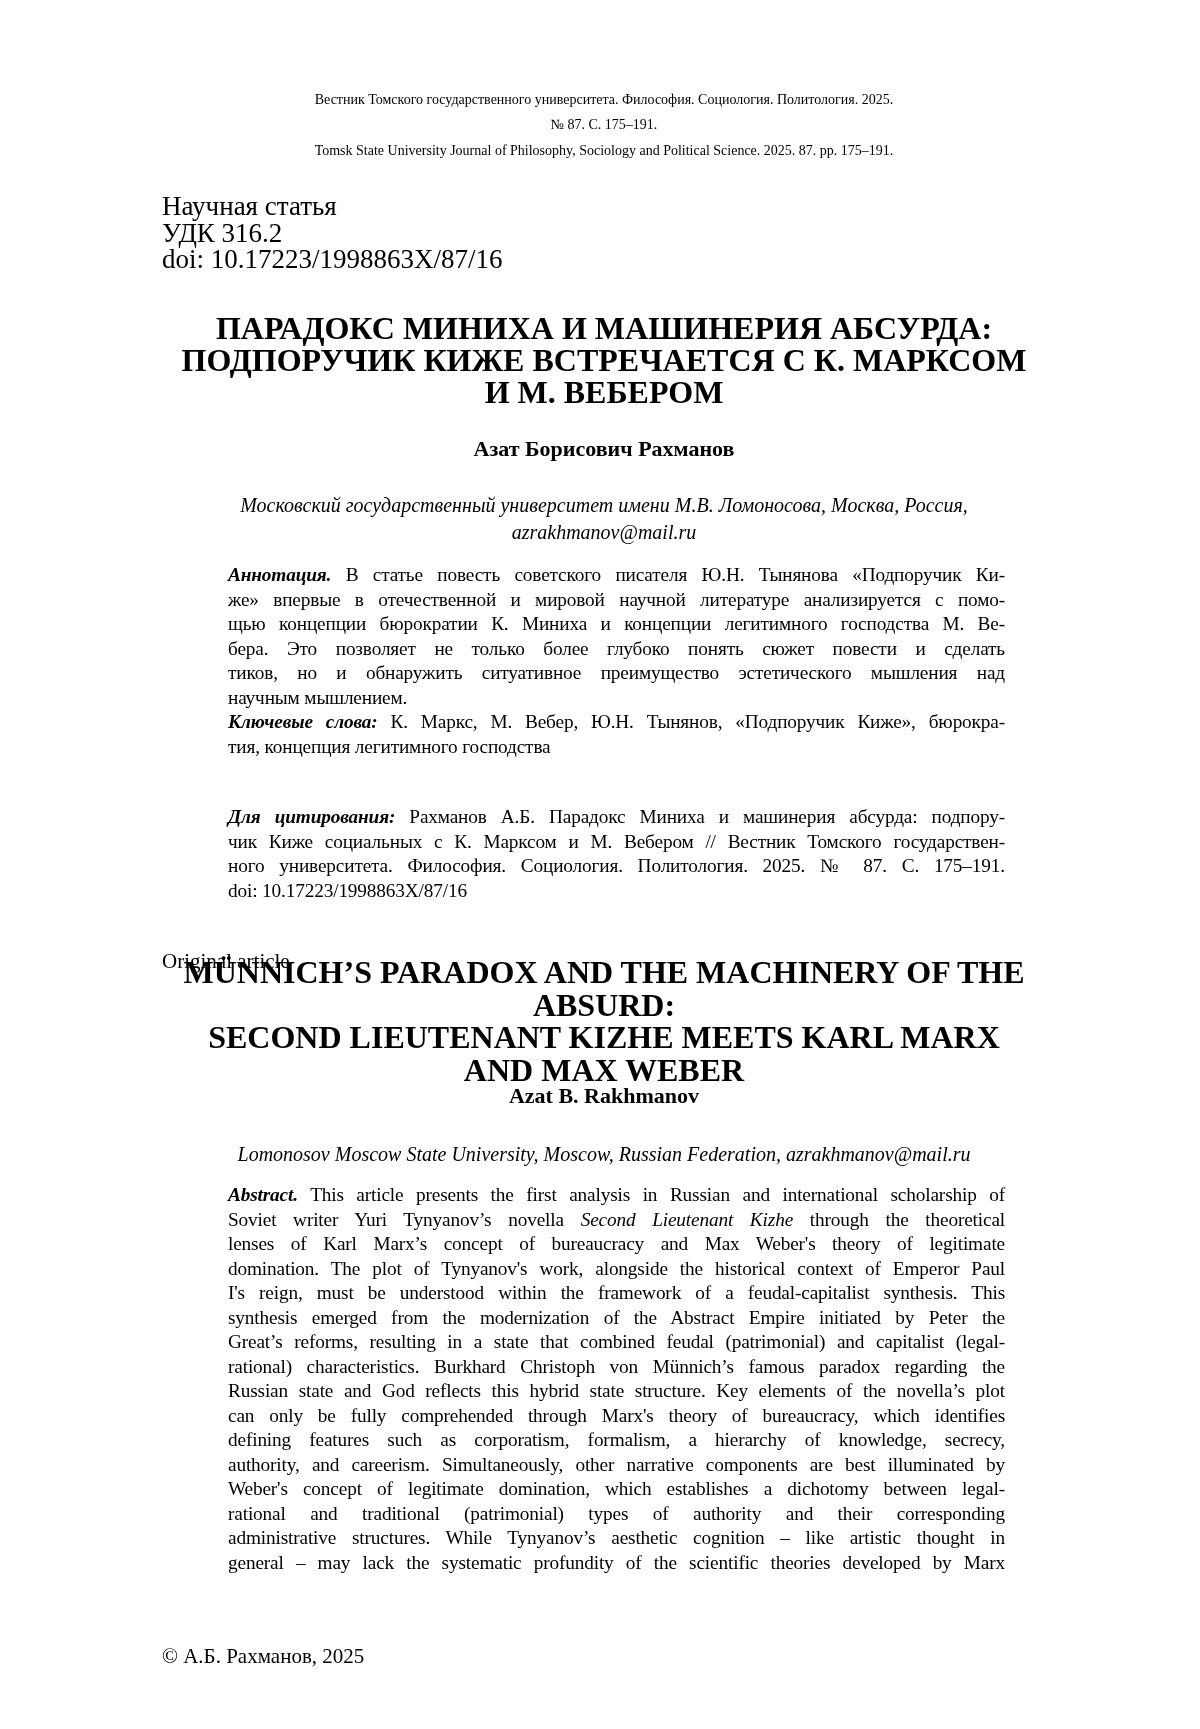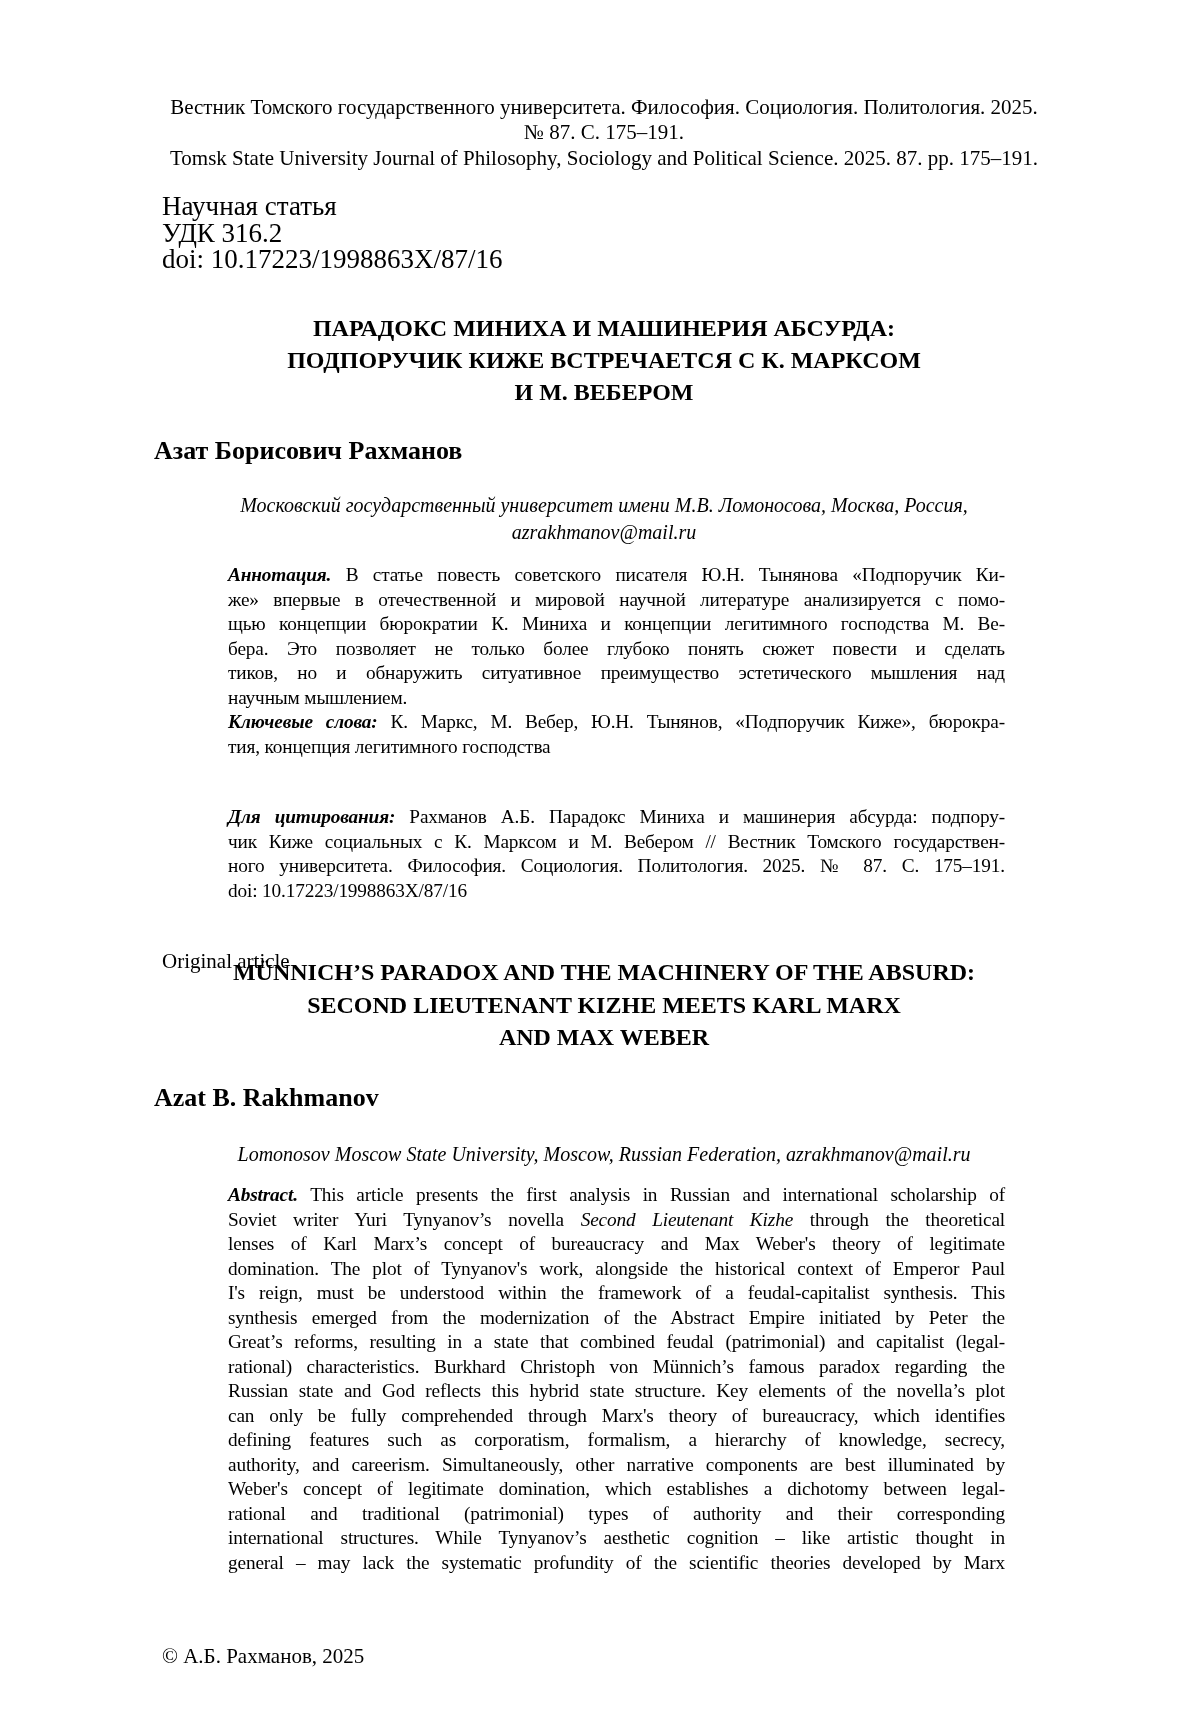--- a/index.html
+++ b/index.html
@@ -12,41 +12,41 @@
     height: 1729px;
     position: relative;
     overflow: hidden;
     font-family: "Liberation Serif", "DejaVu Serif", serif;
     color: #000000;
   }
   .abs { position: absolute; }
 
   .journal-header {
     left: 154px; top: 87px; width: 900px;
-    font-size: 21px; line-height: 25.4px;
+    font-size: 14px; line-height: 25.4px;
     text-align: center;
-    margin-top: 8px;
   }
   .article-meta {
     left: 162px; top: 193px; width: 900px;
     font-size: 27px; line-height: 26.5px;
     text-align: left;
   }
   .title-block {
     left: 154px; width: 900px;
-    font-size: 24px; line-height: 32px;
+    font-size: 32px; line-height: 32px;
     font-weight: bold; text-align: center;
     white-space: pre-line;
   }
   .title-ru { top: 312px; }
   .title-en { top: 956px; line-height: 32.5px; }
 
   .author-line {
     left: 154px; width: 900px;
-    font-size: 26px; font-weight: bold;
+    font-size: 22px; font-weight: bold;
+    text-align: center;
   }
   .author-ru { top: 436px; }
   .author-en { top: 1083px; }
 
   .affil-line {
     left: 154px; width: 900px;
     font-size: 20px; line-height: 27px;
     font-style: italic; text-align: center;
     white-space: pre-line;
   }
@@ -133,17 +133,17 @@
     <div class="tline">I's reign, must be understood within the framework of a feudal-capitalist synthesis. This</div>
     <div class="tline">synthesis emerged from the modernization of the Abstract Empire initiated by Peter the</div>
     <div class="tline">Great’s reforms, resulting in a state that combined feudal (patrimonial) and capitalist (legal-</div>
     <div class="tline">rational) characteristics. Burkhard Christoph von Münnich’s famous paradox regarding the</div>
     <div class="tline">Russian state and God reflects this hybrid state structure. Key elements of the novella’s plot</div>
     <div class="tline">can only be fully comprehended through Marx's theory of bureaucracy, which identifies</div>
     <div class="tline">defining features such as corporatism, formalism, a hierarchy of knowledge, secrecy,</div>
     <div class="tline">authority, and careerism. Simultaneously, other narrative components are best illuminated by</div>
     <div class="tline">Weber's concept of legitimate domination, which establishes a dichotomy between legal-</div>
     <div class="tline">rational and traditional (patrimonial) types of authority and their corresponding</div>
-    <div class="tline">international structures. While Tynyanov’s aesthetic cognition – like artistic thought in</div>
+    <div class="tline">administrative structures. While Tynyanov’s aesthetic cognition – like artistic thought in</div>
     <div class="tline">general – may lack the systematic profundity of the scientific theories developed by Marx</div>
   </div>
 
 <div class="abs plain-left copyright">© А.Б. Рахманов, 2025</div>
 
 </body></html>

